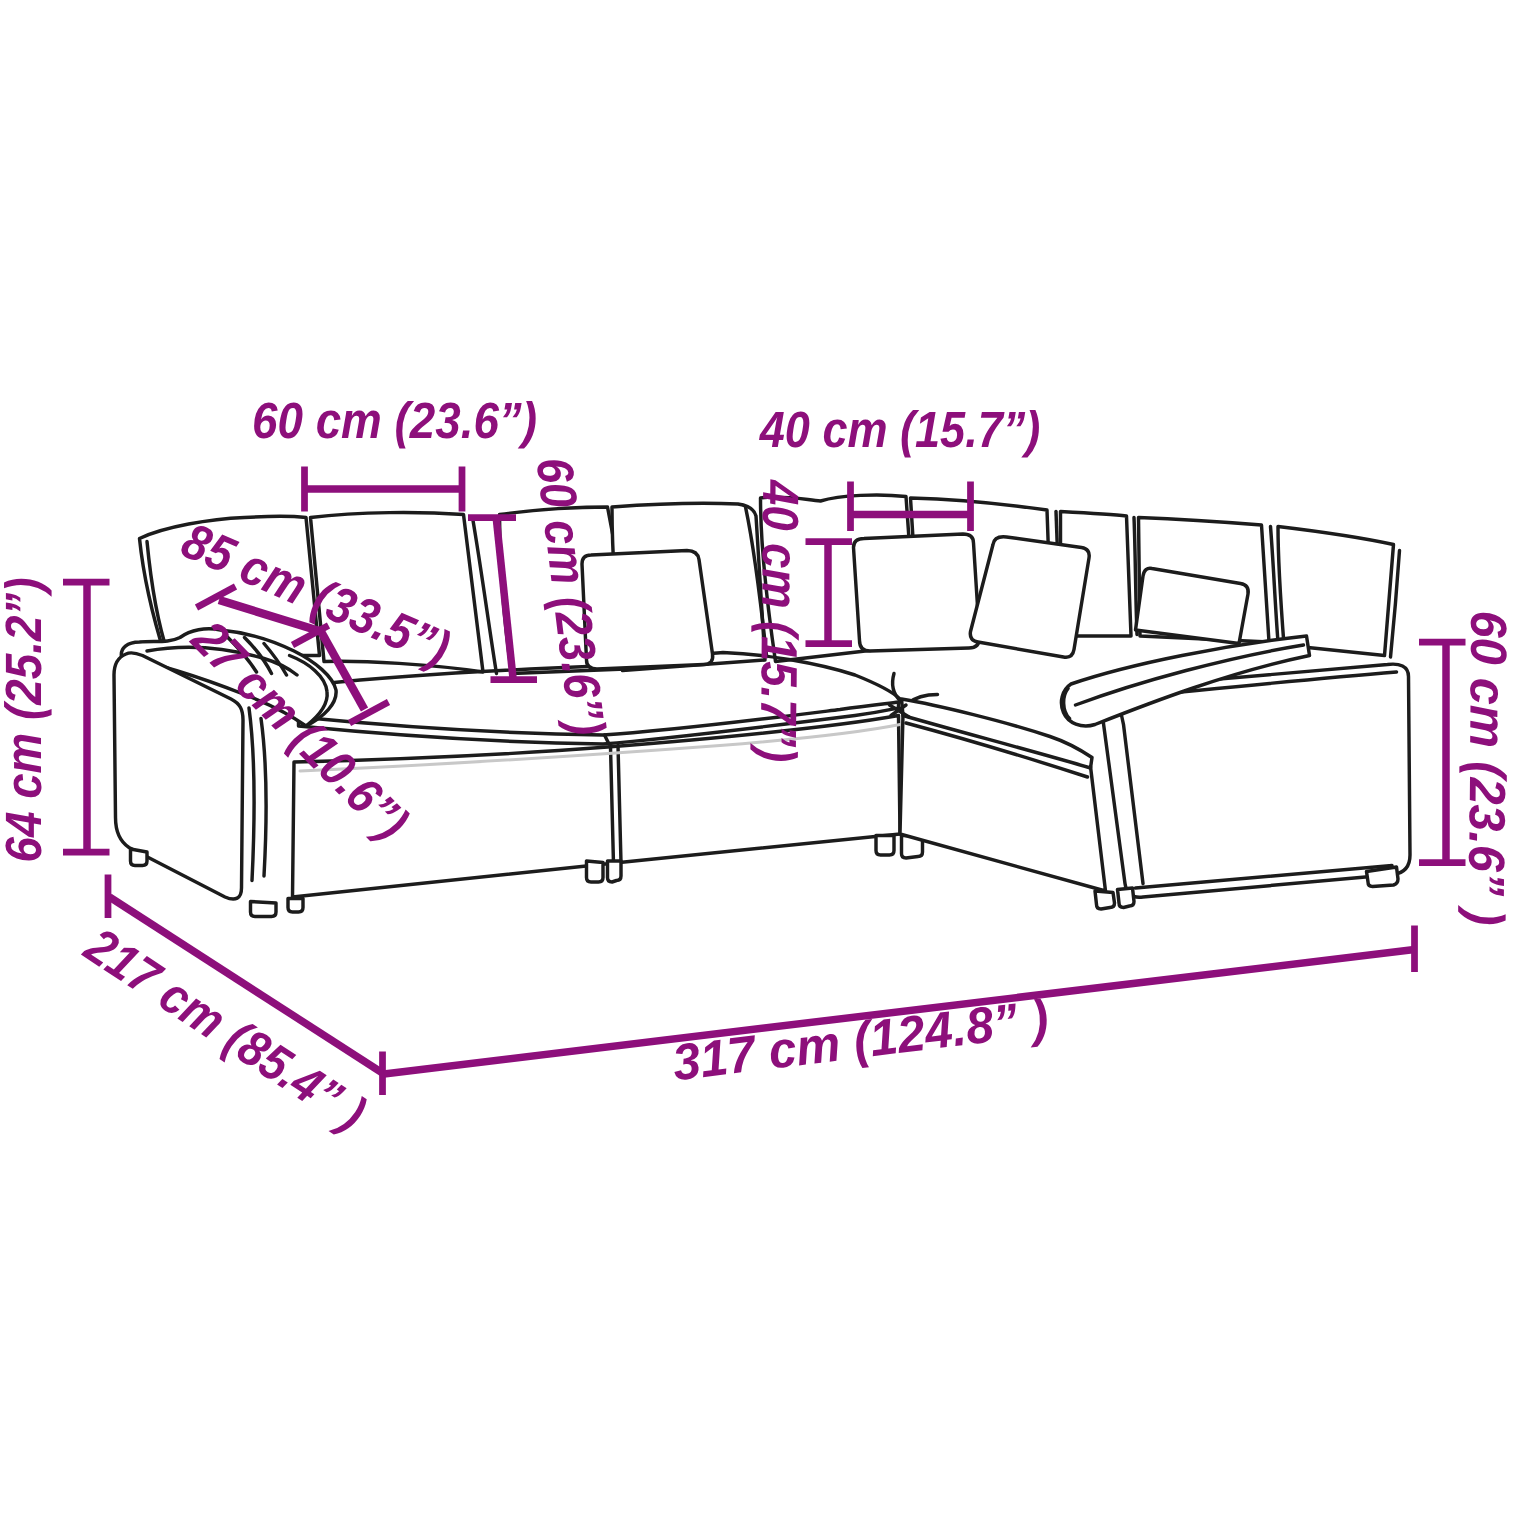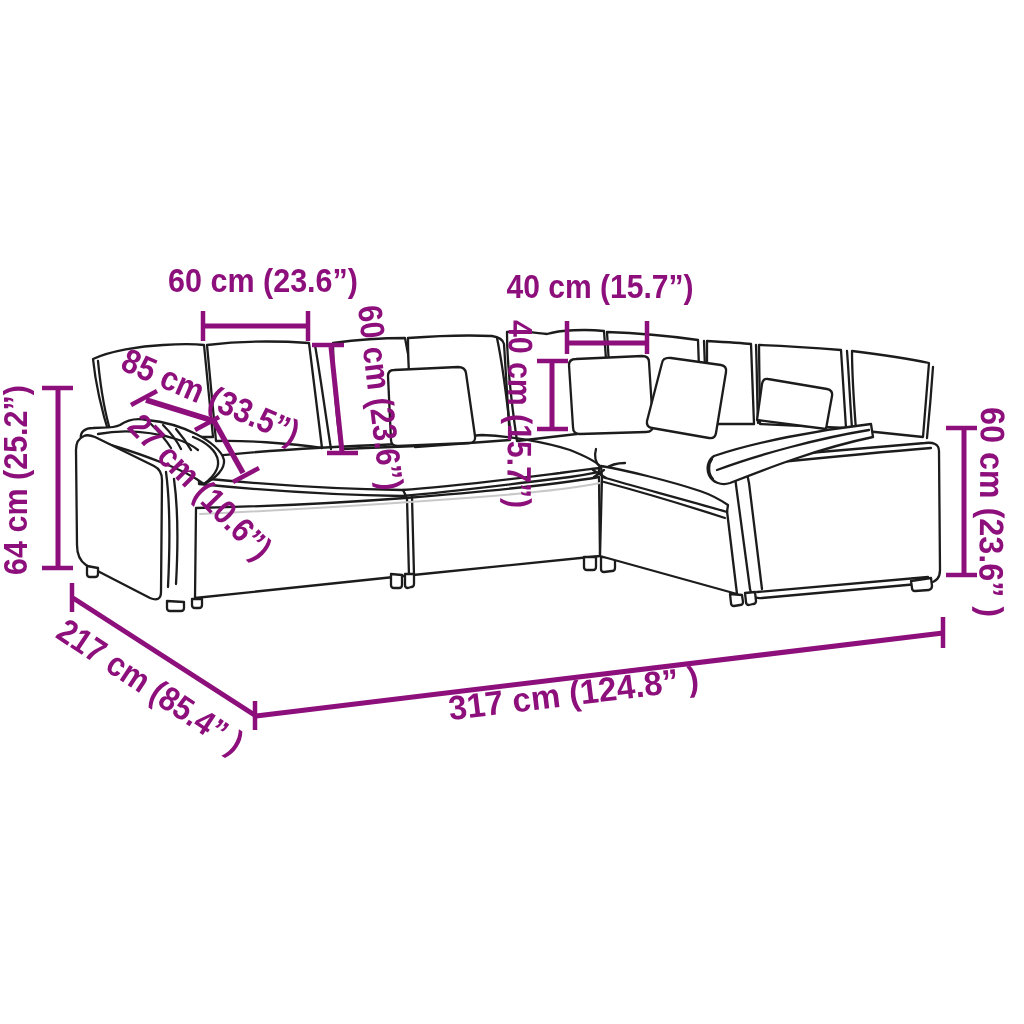--- a/index.html
+++ b/index.html
@@ -1,16 +1,16 @@
 <!DOCTYPE html>
 <html><head>
 <meta charset="utf-8">
 <style>
   html,body{margin:0;padding:0;background:#ffffff;}
-  .wrap{width:1024px;height:1024px;position:relative;background:#ffffff;overflow:hidden;}
+  .wrap{width:1024px;height:1024px;position:relative;background:#ffffff;overflow:hidden;font-style:italic;}
   svg{display:block;}
   text{font-family:"Liberation Sans",sans-serif;font-weight:bold;fill:#8d0f7b;}
 </style>
 </head>
 <body>
 
 <div class="wrap">
 <svg width="1024" height="1024" viewBox="0 0 1024 1024">
 <g fill="none" stroke="#1c1c1c" stroke-width="2.3" stroke-linecap="round" stroke-linejoin="round">
 

